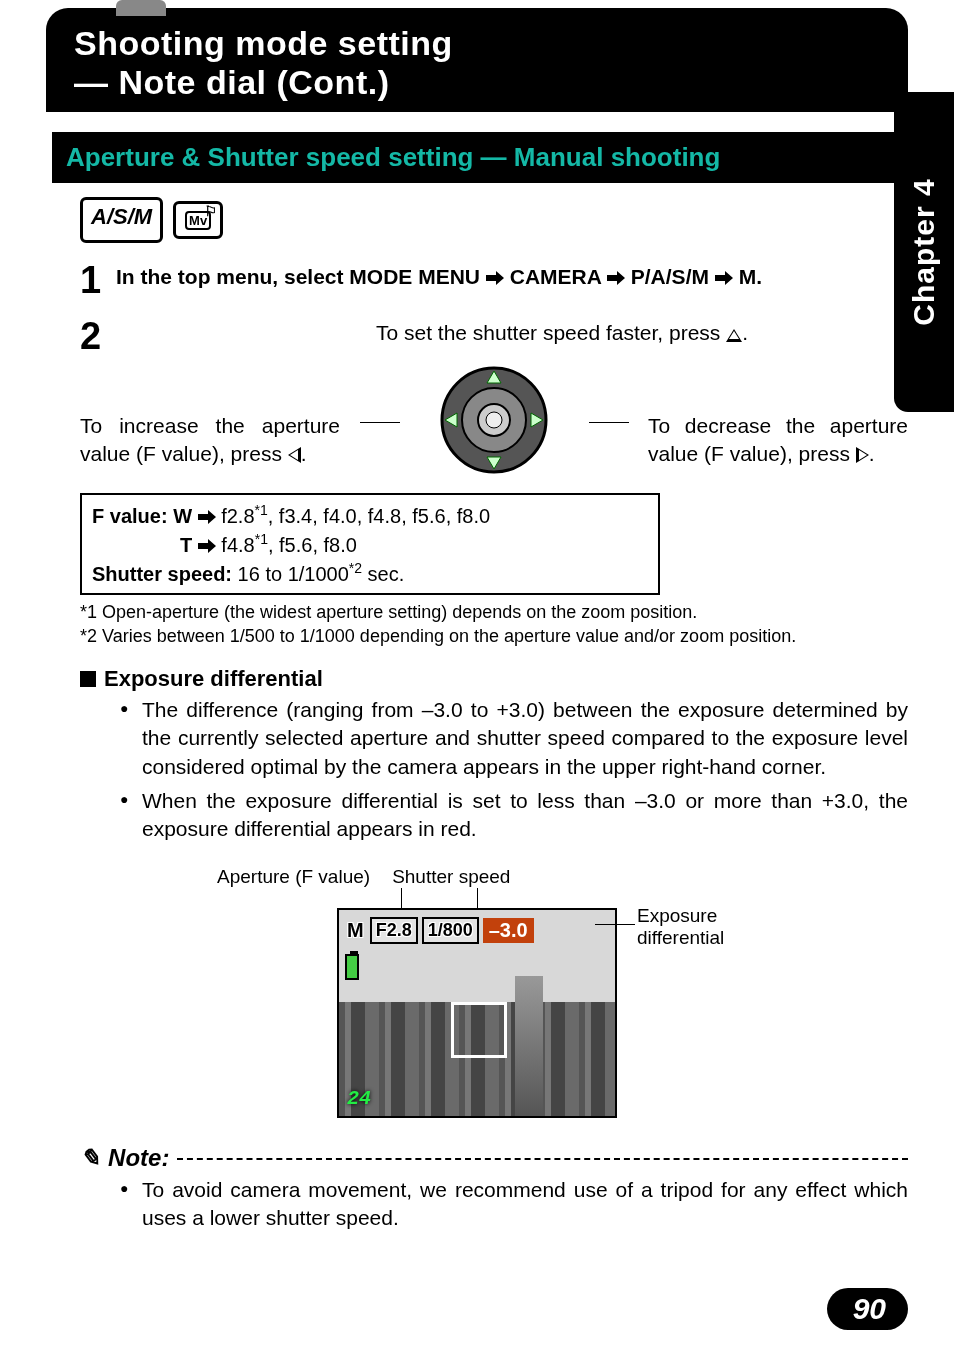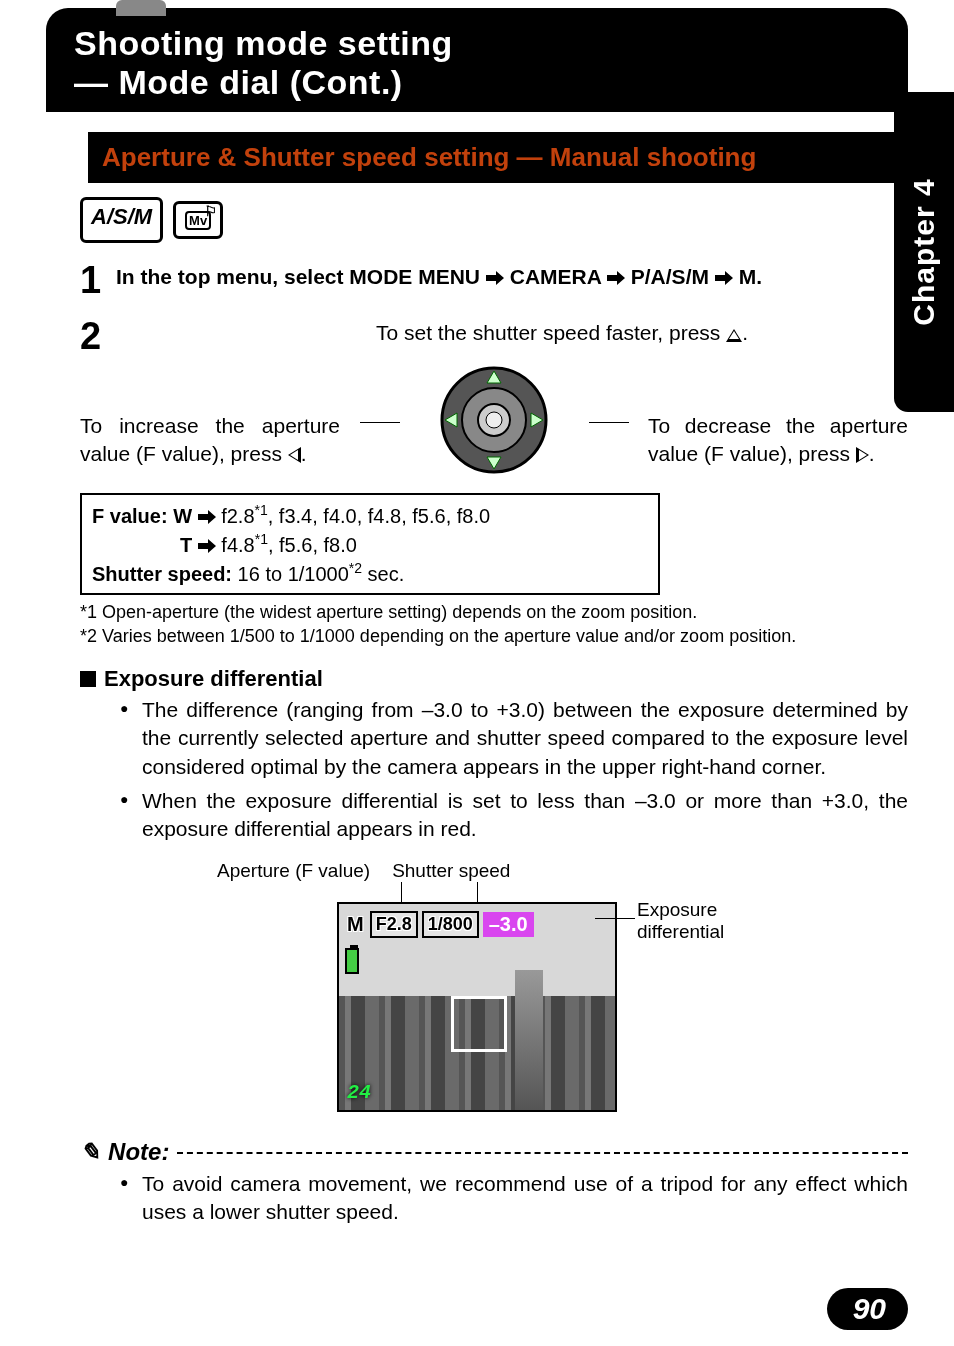--- a/index.html
+++ b/index.html
@@ -38,23 +38,23 @@
     color: #fff;
     border-radius: 22px 22px 0 0;
     padding: 16px 24px 10px 28px;
     font-weight: 900;
     font-size: 34px;
     line-height: 1.15;
     font-family: Arial, Helvetica, sans-serif;
     letter-spacing: 0.5px;
   }
   .section-bar {
-    margin: 20px 46px 0 88px;
-    background: #000;
-    color: #c2410c;
+    margin: 20px 46px 0 52px;
+    background: #000;
+    color: #14b8a6;
     font-weight: 700;
     font-size: 26px;
     padding: 10px 14px;
   }
   .mode-icons {
     margin: 14px 0 0 80px;
     display: flex;
     gap: 10px;
     align-items: center;
   }
@@ -197,21 +197,21 @@
   }
   .bullets li::before {
     content: "●";
     position: absolute;
     left: 0;
     top: 0;
     font-size: 14px;
     line-height: 24px;
   }
   .figure-area {
-    margin: 16px auto 0 auto;
+    margin: 22px auto 0 auto;
     width: 560px;
     position: relative;
   }
   .fig-labels-top {
     display: flex;
     justify-content: flex-start;
     font-size: 19px;
     gap: 22px;
     margin-left: 20px;
   }
@@ -261,21 +261,21 @@
     font-family: Arial, sans-serif;
   }
   .osd-m {
     color: #000;
     font-weight: 900;
     font-size: 20px;
     text-shadow: 1px 1px 0 #fff, -1px -1px 0 #fff, 1px -1px 0 #fff, -1px 1px 0 #fff;
     padding: 1px 2px;
   }
   .osd-diff {
-    background: #d946ef;
+    background: #c2410c;
     color: #fff;
     font-weight: 900;
     font-size: 20px;
     padding: 1px 6px;
     font-family: Arial, sans-serif;
   }
   .focus-br {
     position: absolute;
     width: 36px;
     height: 36px;
@@ -404,21 +404,21 @@
 <div class="page">
 
   <div class="side-tab">
     <span>Chapter 4</span>
   </div>
 
   <div class="header-block">
     <div class="header-tab"></div>
     <div class="header-bar">
       <span>Shooting mode setting</span><br>
-      <span>— Mode dial (Cont.)</span>
+      <span>— Note dial (Cont.)</span>
     </div>
   </div>
 
   <div class="section-bar">Aperture &amp; Shutter speed setting — Manual shooting</div>
 
   <div class="mode-icons">
     <span class="mode-box">A/S/M</span>
     <span class="mode-my-box">
       <span class="my-inner">
         <span>Mv</span>

